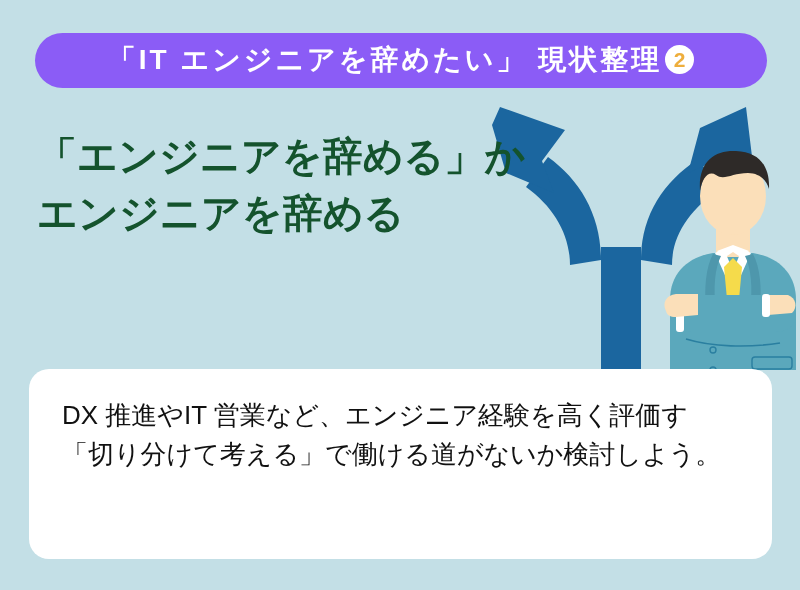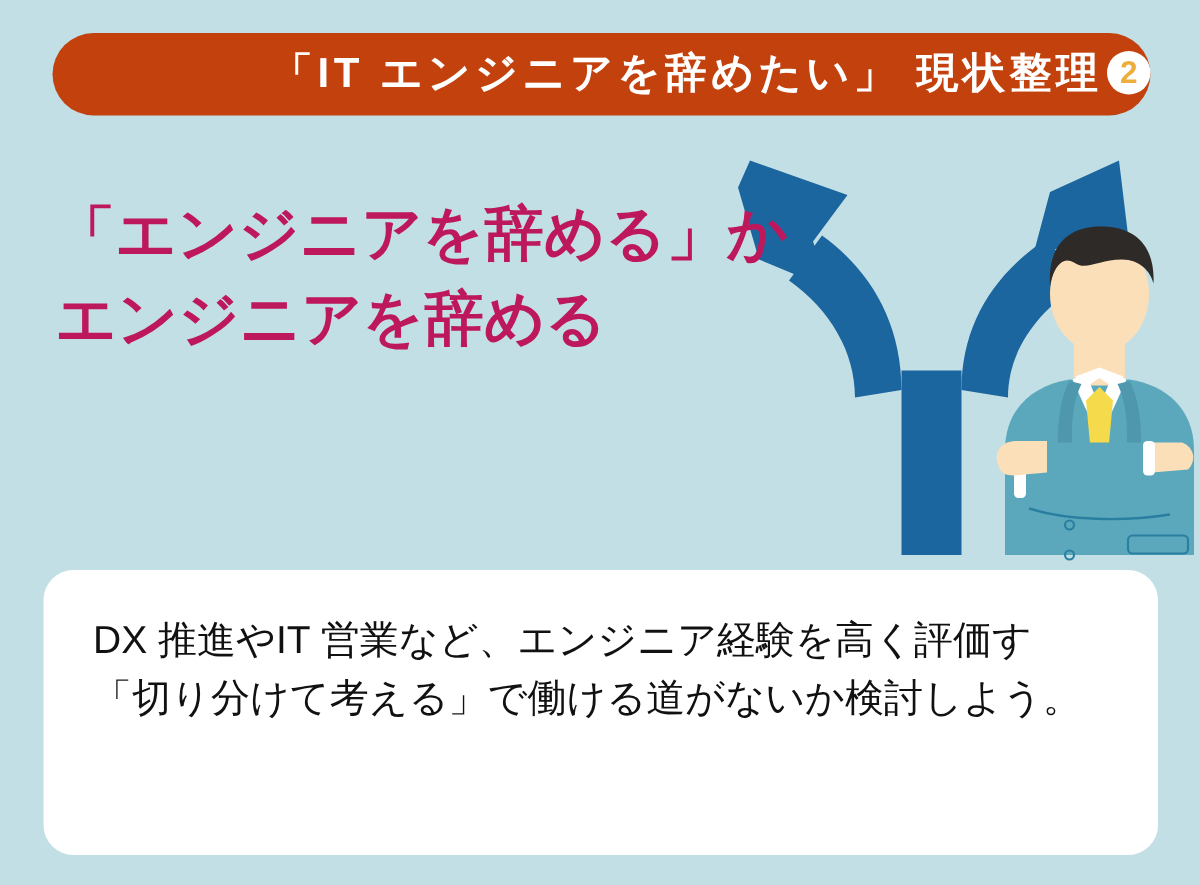--- a/index.html
+++ b/index.html
@@ -18,29 +18,29 @@
     width: 800px;
     height: 590px;
     background: #c3dfe6;
     overflow: hidden;
   }
 
   
   .header-pill {
     position: absolute;
     left: 35px;
-    top: 22px;
+    top: 33px;
     width: 732px;
     height: 55px;
-    background: #c2410c;
+    background: #8b5cf6;
     border-radius: 28px;
     box-sizing: border-box;
     display: flex;
     align-items: center;
-    justify-content: flex-end;
+    justify-content: center;
   }
   .header-title {
     color: #ffffff;
     font-size: 28px;
     font-weight: bold;
     letter-spacing: 3px;
     line-height: 1;
     white-space: nowrap;
     display: flex;
     align-items: center;
@@ -74,42 +74,41 @@
   .illustration svg {
     display: block;
   }
 
   
   .headline {
     position: absolute;
     left: 37px;
     top: 128px;
     width: 490px;
-    color: #be185d;
+    color: #14532d;
     font-size: 40px;
     font-weight: bold;
     line-height: 57px;
     letter-spacing: 0px;
   }
   .headline div {
     white-space: nowrap;
   }
 
   
   .body-card {
     position: absolute;
     left: 29px;
     top: 369px;
     width: 743px;
     height: 190px;
     background: #ffffff;
     border-radius: 20px;
     box-sizing: border-box;
     padding: 27px 30px 0 33px;
-    margin-top: 11px;
   }
   .body-text {
     color: #111111;
     font-size: 26px;
     line-height: 39px;
     letter-spacing: 0px;
   }
   .body-text div {
     white-space: nowrap;
   }

